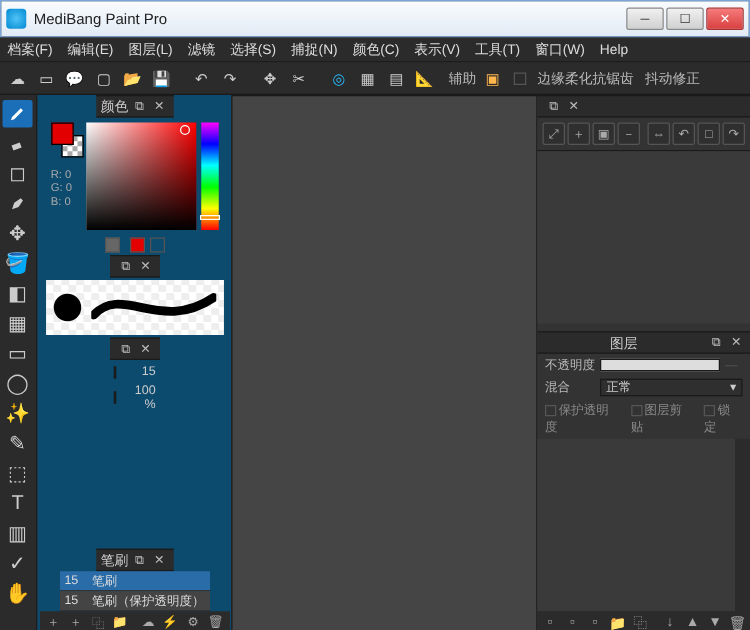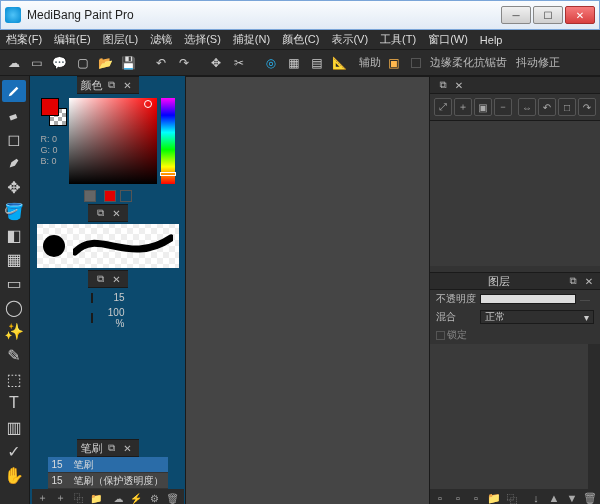--- a/index.html
+++ b/index.html
@@ -301,20 +301,22 @@
       <span style="width:18px;text-align:center;color:#555">—</span>
     </div>
     <div class="lprow">
       <span class="lab">混合</span>
       <div class="bmix">
           <span>正常</span>
           <span>▾</span>
         </div>
     </div>
     <div class="cbrow">
+      <span><span class="cb"></span><span>保护透明度</span></span>
+      <span><span class="cb"></span><span>图层剪贴</span></span>
       <span><span class="cb"></span><span>锁定</span></span>
     </div>
     <div class="layerlist" style="flex:1"></div>
     <div class="layerft">
       <span class="ic">▫</span>
       <span class="ic">▫</span>
       <span class="ic">▫</span>
       <span class="ic">📁</span>
       <span class="ic">⿻</span>
       <span style="flex:1"></span>

